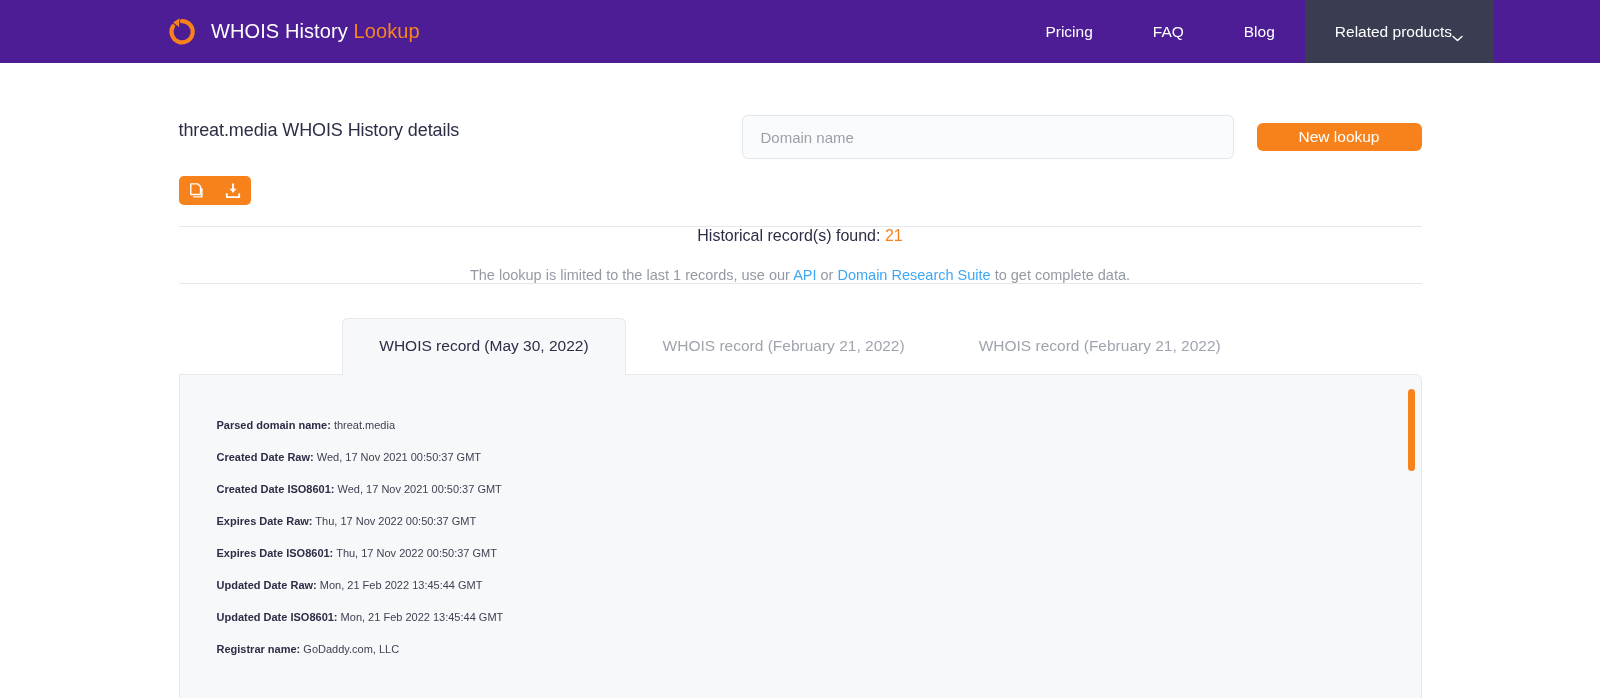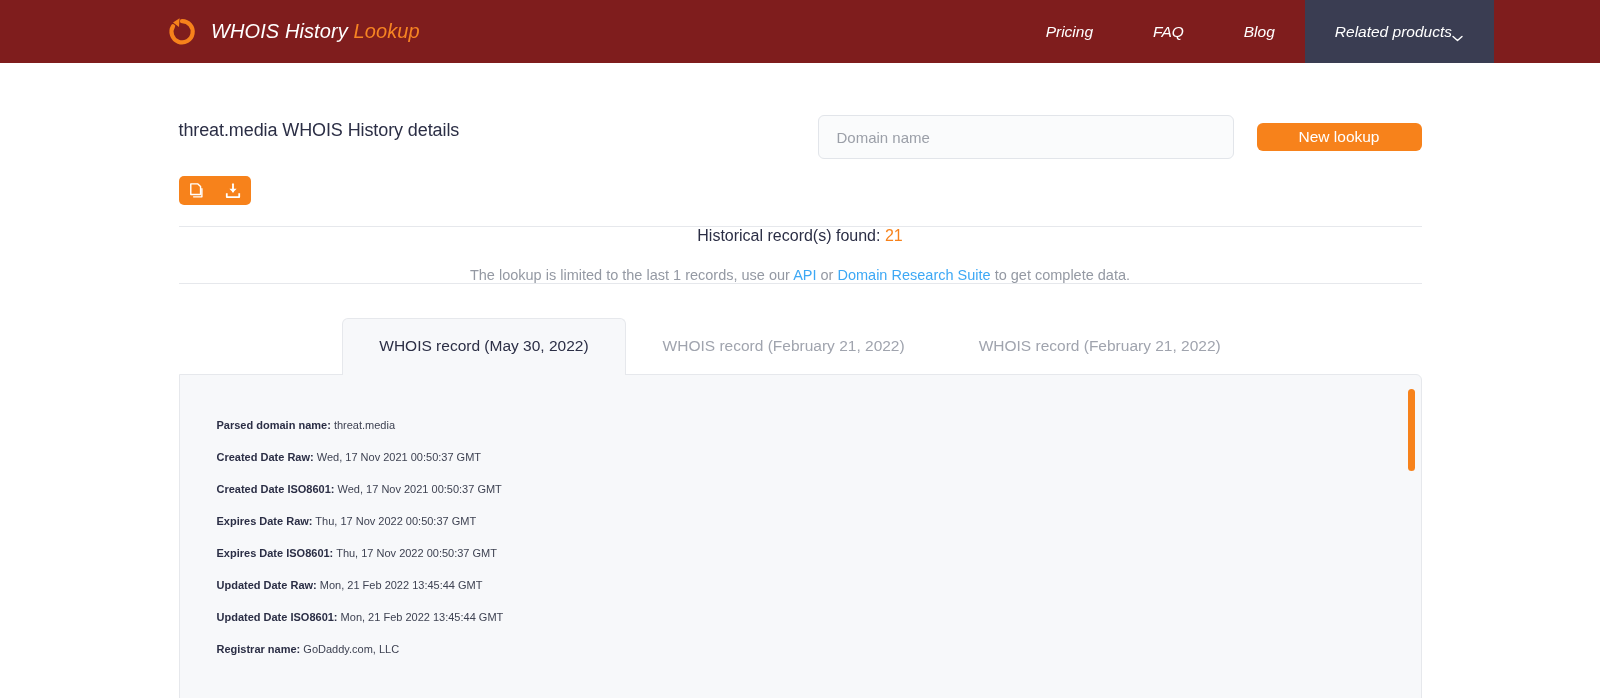--- a/index.html
+++ b/index.html
@@ -9,25 +9,24 @@
     height: 698px;
     overflow: hidden;
     background: #ffffff;
     font-family: "Liberation Sans", sans-serif;
     -webkit-font-smoothing: antialiased;
   }
 
   
   .site-header {
     height: 63px;
-    background: #7f1d1d;
+    background: #4c1d95;
     display: flex;
     align-items: stretch;
     position: relative;
-    font-style: italic;
   }
   .brand {
     display: flex;
     align-items: center;
     gap: 14px;
     margin-left: 167px;
     text-decoration: none;
   }
   .brand-icon { width: 30px; height: 30px; display: block; }
   .brand-text {
@@ -90,21 +89,21 @@
     line-height: 1.2;
     padding-top: 7px;
   }
   .lookup-form {
     display: flex;
     align-items: center;
     gap: 23px;
     padding-top: 2px;
   }
   .domain-input {
-    width: 416px;
+    width: 492px;
     height: 44px;
     border: 1px solid #e2e5ea;
     border-radius: 6px;
     background: #fafbfc;
     padding: 0 18px;
     font-size: 15px;
     font-family: "Liberation Sans", sans-serif;
     color: #2b2e45;
     outline: none;
   }

